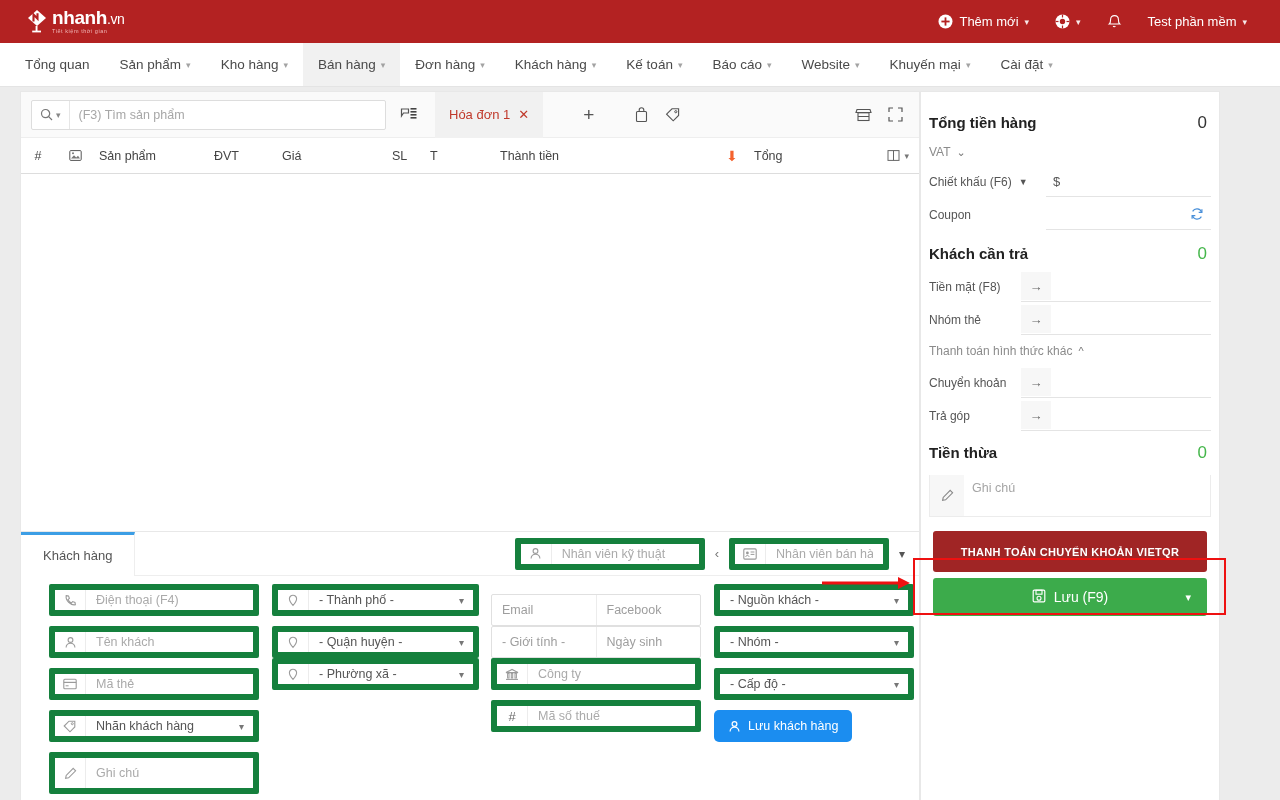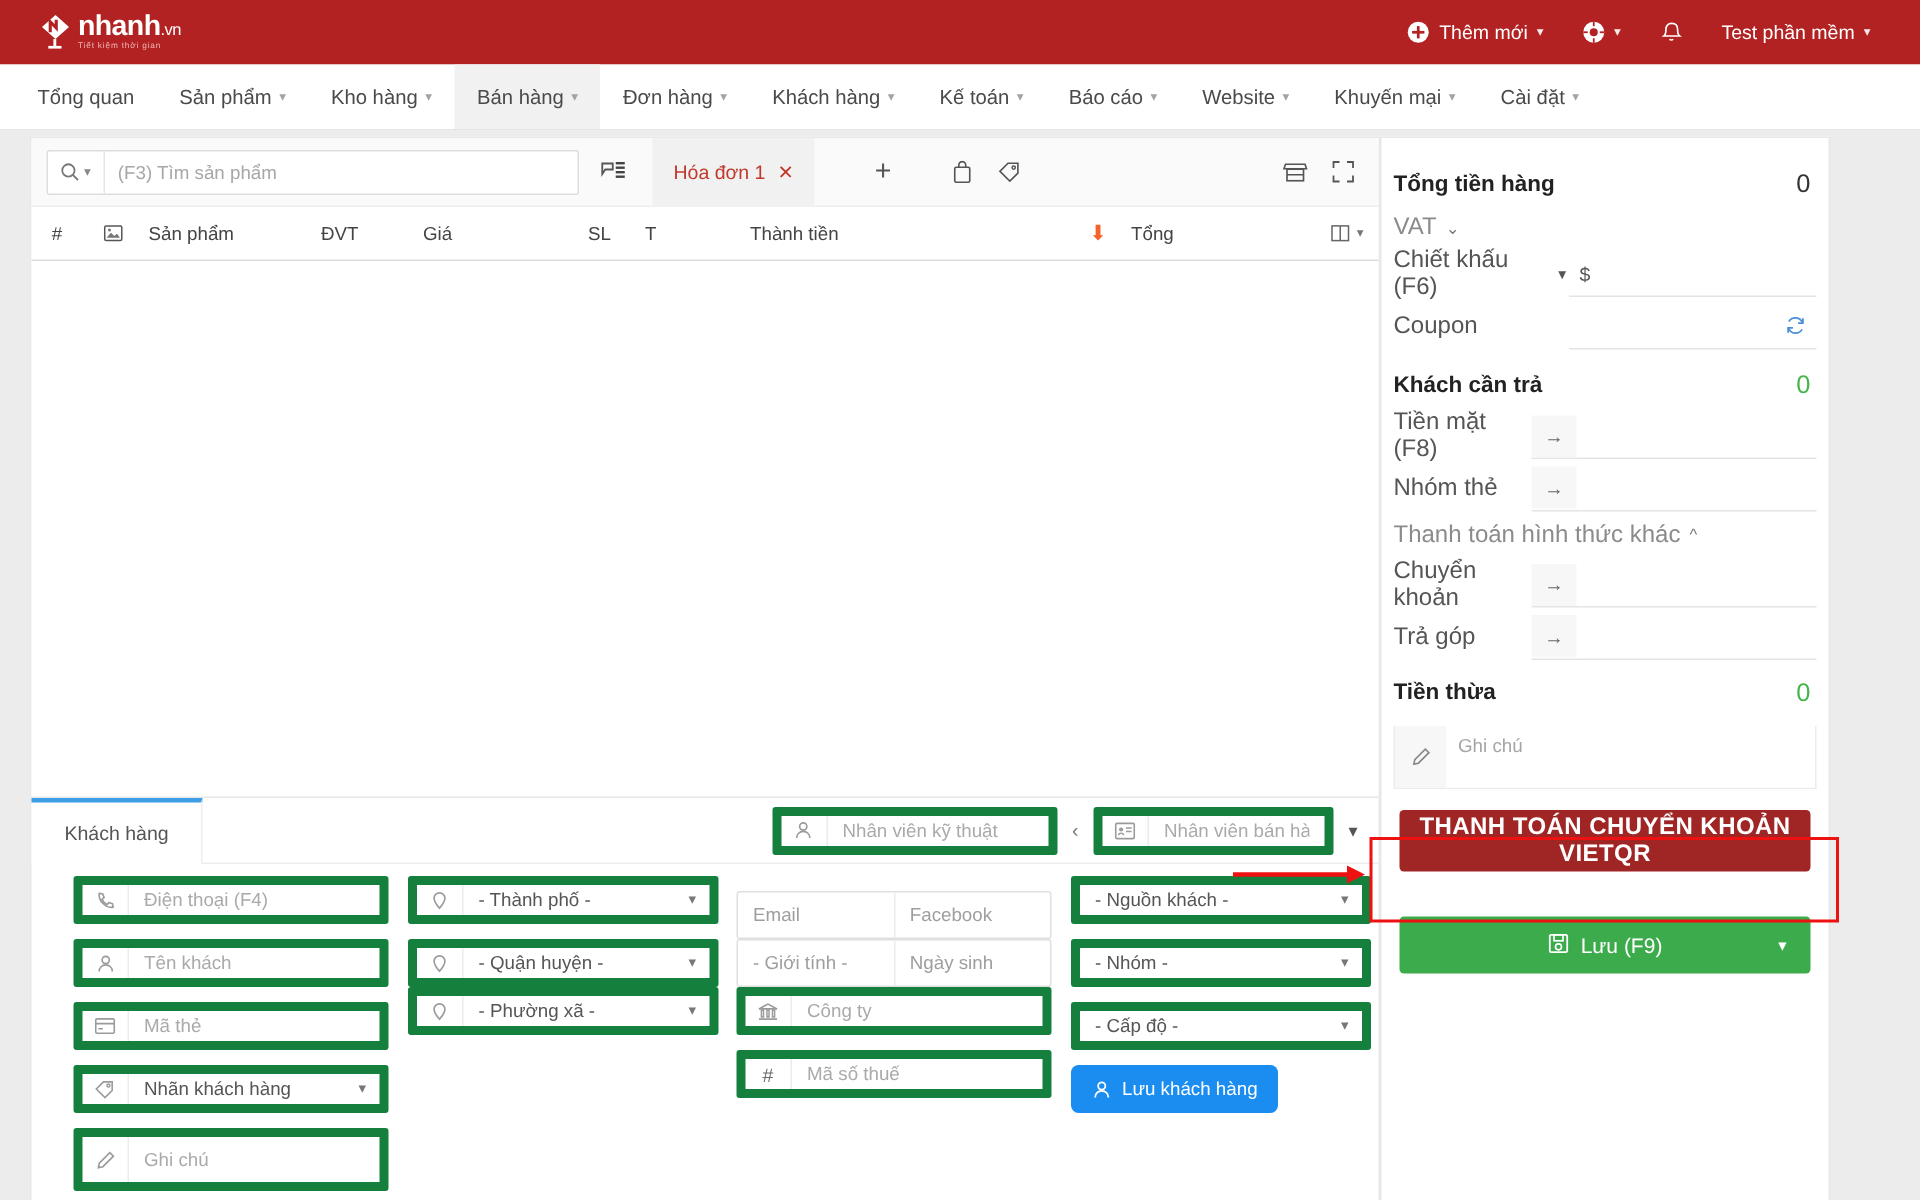--- a/index.html
+++ b/index.html
@@ -16,21 +16,21 @@
   
   .topbar {
     position: absolute; top: 0; left: 0; width: 1280px; height: 43px;
     background: #b32222;
     display: flex; align-items: center;
   }
   .logo-wrap { display: flex; align-items: center; margin-left: 26px; }
   .logo-mark { width: 22px; height: 26px; position: relative; margin-right: 4px; }
   .logo-text { display: flex; flex-direction: column; line-height: 1; }
   .logo-main { font-size: 19px; font-weight: bold; color: #fff; letter-spacing: -0.4px; }
-  .logo-main .vn { font-size: 11px; font-weight: normal; }
+  .logo-main .vn { font-size: 14px; font-weight: normal; }
   .logo-tag { font-size: 5.5px; color: #f0b7b7; letter-spacing: 0.55px; margin-top: 2px; }
 
   .topbar-right { margin-left: auto; display: flex; align-items: center; margin-right: 20px; }
   .tb-item {
     display: flex; align-items: center; gap: 6px;
     color: #fff; font-size: 13px; padding: 0 13px; height: 43px; cursor: pointer;
   }
   .caret-d { font-size: 9px; opacity: .9; }
 
   
@@ -134,21 +134,21 @@
     font-size: 12.5px; font-family: inherit; display: inline-flex; align-items: center;
     gap: 7px; padding: 0 14px; cursor: pointer;
   }
 
   
   .right-panel {
     position: absolute; left: 920px; top: 4px; width: 300px; height: 725px;
     background: #fff; border: 1px solid #e8e8e8; padding: 14px 8px 0 8px;
   }
   .rp-row { display: flex; align-items: center; min-height: 33px; }
-  .rp-label { font-size: 16px; color: #555; }
+  .rp-label { font-size: 12px; color: #555; }
   .rp-label.mut { color: #8b8b8b; }
   .rp-title { font-size: 15px; font-weight: bold; color: #222; }
   .rp-val { margin-left: auto; font-size: 17px; color: #333; padding-right: 4px; }
   .rp-val.green { color: #45b64b; }
   .rp-inp-wrap { margin-left: auto; display: flex; align-items: center; border-bottom: 1px solid #e4e4e4; width: 165px; height: 30px; }
   .rp-inp-wrap input {
     flex: 1; border: none; outline: none; background: transparent; text-align: right;
     font-family: inherit; font-size: 13px; color: #333; padding: 0 6px; min-width: 0;
   }
   .rp-prefix { color: #555; font-size: 13px; padding-left: 7px; }
@@ -161,21 +161,21 @@
   .note-box { display: flex; border: 1px solid #ececec; border-top: none; height: 42px; margin-top: 6px; }
   .note-ic { width: 34px; background: #f7f7f7; display: flex; align-items: center; justify-content: center; color: #888; }
   .note-box textarea {
     flex: 1; border: none; outline: none; resize: none; font-family: inherit; font-size: 12.5px;
     color: #444; padding: 6px 8px;
   }
   .note-box textarea::placeholder { color: #a5a5a5; }
 
   .btn-vietqr {
     width: 100%; height: 41px; background: #a02525; color: #fff; border: none;
-    font-size: 16px; font-family: inherit; font-weight: bold; letter-spacing: .3px;
+    font-size: 11px; font-family: inherit; font-weight: bold; letter-spacing: .3px;
     border-radius: 3px; cursor: pointer;
   }
   .btn-save {
     width: 100%; height: 38px; background: #3cab4b; color: #fff; border: none;
     font-size: 14px; font-family: inherit; border-radius: 3px; cursor: pointer;
     display: flex; align-items: center; justify-content: center; gap: 8px; position: relative;
   }
   .btn-save .chev { position: absolute; right: 16px; font-size: 11px; }
 
   
@@ -642,21 +642,21 @@
             <path d="M9.2 1.4 l2.4 2.4 -7 7 -3 .6 .6-3 z" fill="none" stroke="#888" stroke-width="1.1"></path>
           </svg>
       </span>
       <textarea placeholder="Ghi chú" style=""></textarea>
     </div>
 
     <div style="margin-top:14px;padding:0 4px">
       <button class="btn-vietqr">THANH TOÁN CHUYỂN KHOẢN VIETQR</button>
     </div>
 
-    <div style="margin-top:30px;padding:0 4px">
+    <div style="margin-top:6px;padding:0 4px">
       <button class="btn-save">
         <span>
           <svg width="14" height="14" viewBox="0 0 14 14">
               <rect x="1.2" y="1.2" width="11.6" height="11.6" rx="1" fill="none" stroke="#fff" stroke-width="1.2"></rect>
               <rect x="4" y="1.2" width="6" height="4" fill="none" stroke="#fff" stroke-width="1.1"></rect>
               <circle cx="7" cy="9.2" r="2" fill="none" stroke="#fff" stroke-width="1.1"></circle>
             </svg>
         </span>
         <span>Lưu (F9)</span>
         <span class="chev">▾</span>

